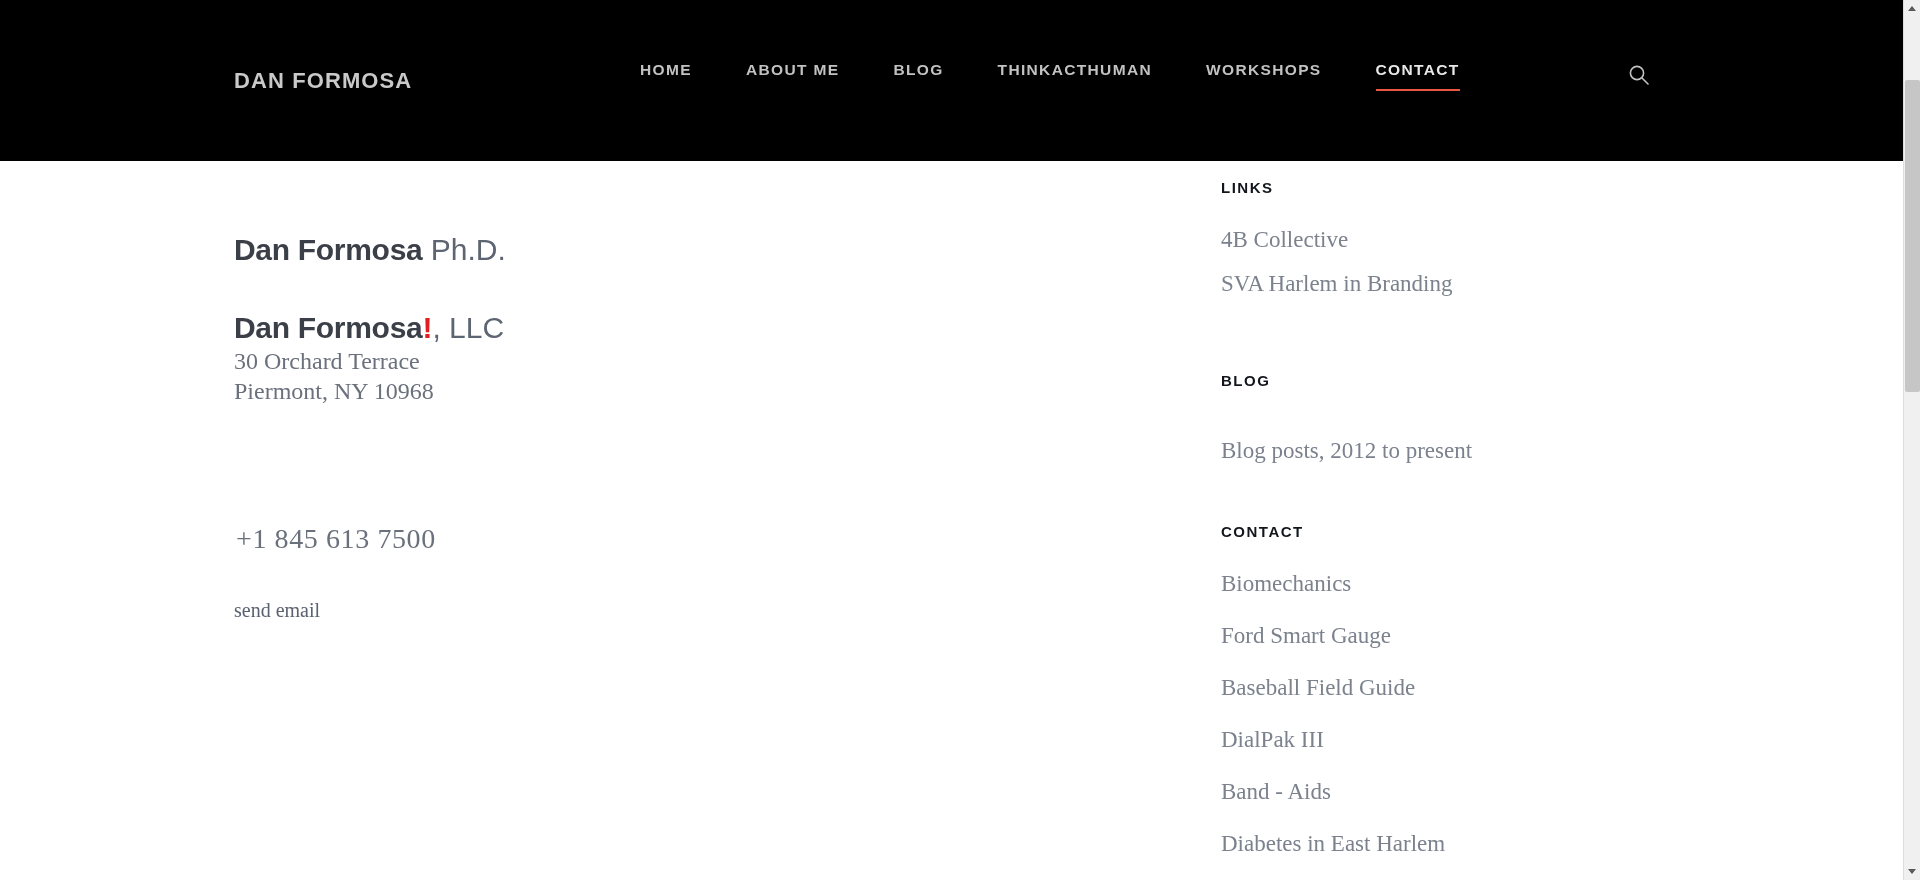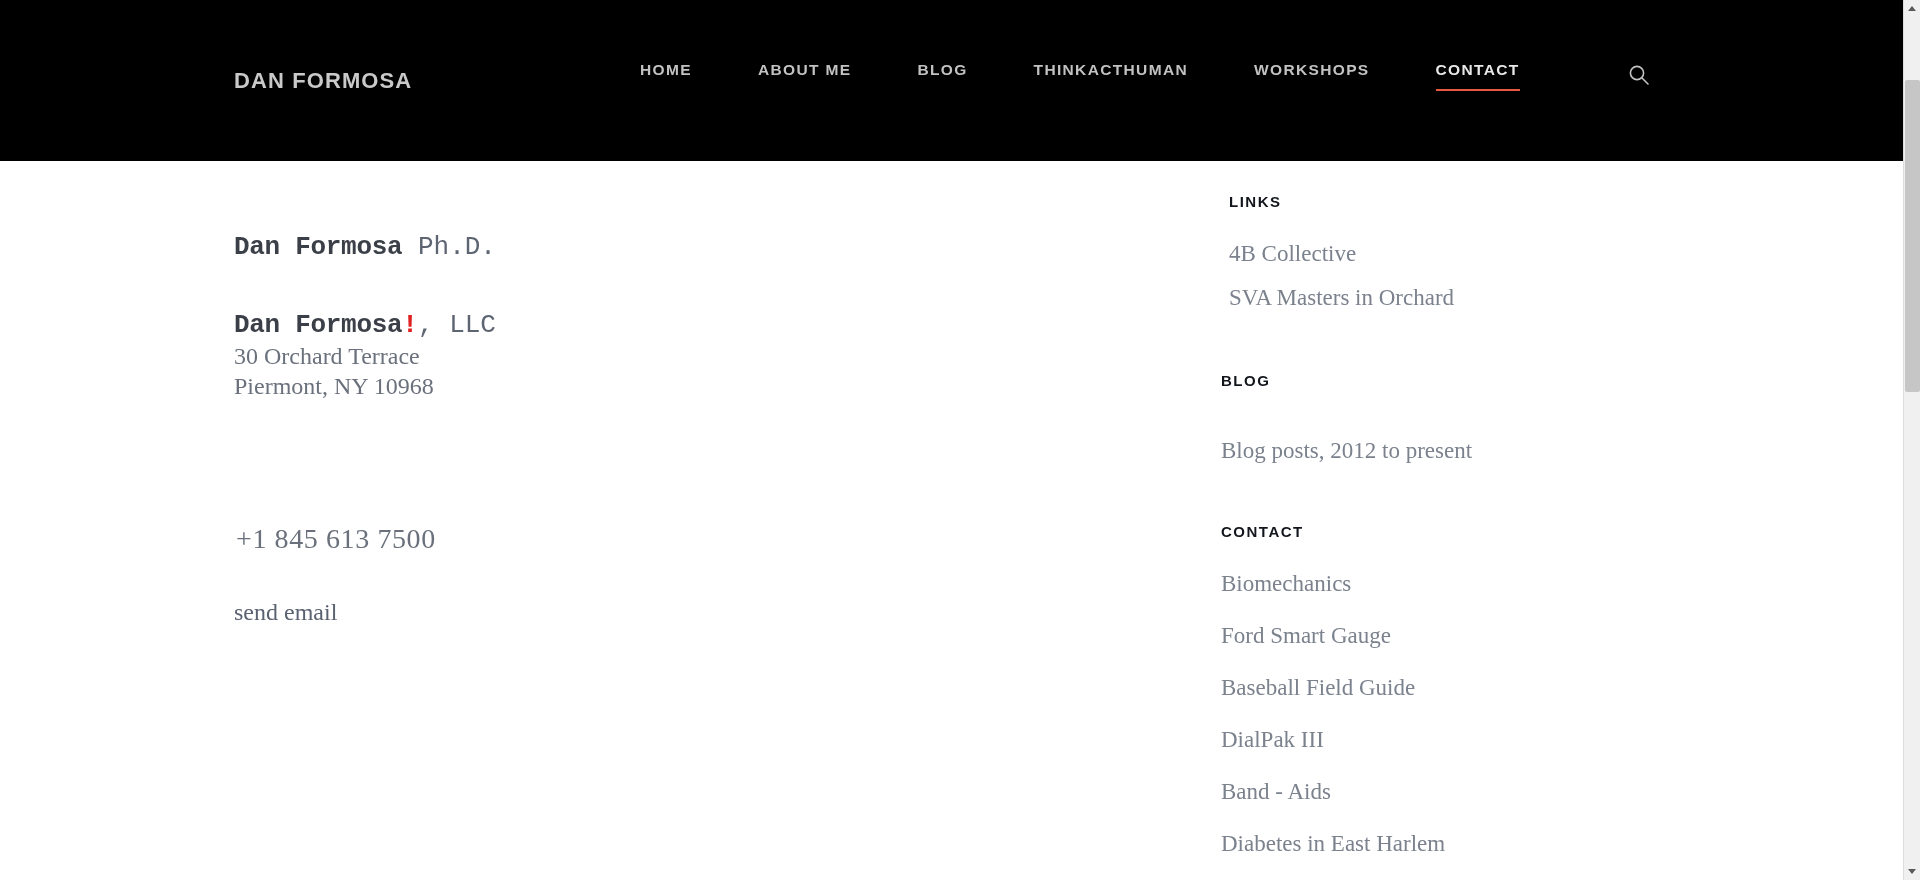--- a/index.html
+++ b/index.html
@@ -53,21 +53,21 @@
     white-space: nowrap;
     cursor: pointer;
   }
 
   #main-nav {
     position: absolute;
     left: 615px;
     top: 60px;
     display: flex;
     align-items: flex-start;
-    gap: 16px;
+    gap: 4px;
   }
 
   .nav-item {
     position: relative;
     font-family: "Liberation Sans", sans-serif;
     font-weight: 700;
     font-size: 15.5px;
     letter-spacing: 1.35px;
     color: #c2c2c2;
     white-space: nowrap;
@@ -106,22 +106,22 @@
 
   
   #contact-column {
     position: absolute;
     left: 234px;
     top: 0;
     width: 700px;
   }
 
   .lead-line {
-    font-family: Liberation Mono, monospace;
-    font-size: 26px;
+    font-family: Liberation Sans, sans-serif;
+    font-size: 30px;
     line-height: 1.28;
     color: #5d6472;
     white-space: nowrap;
   }
   .lead-line .strong {
     font-weight: 700;
     color: #3b3f47;
     letter-spacing: -0.3px;
   }
   .lead-line .bang { color: #e02020; font-weight: 700; }
@@ -144,21 +144,21 @@
     color: #6b717c;
     letter-spacing: 0.6px;
     white-space: nowrap;
     cursor: pointer;
   }
   #email-link {
     position: absolute;
     left: 0;
     top: 438px;
     font-family: "Liberation Serif", serif;
-    font-size: 24px;
+    font-size: 20px;
     color: #5a6170;
     white-space: nowrap;
     cursor: pointer;
     text-decoration: none;
   }
 
   
   #sidebar {
     position: absolute;
     left: 1221px;
@@ -181,21 +181,21 @@
     display: block;
     font-family: "Liberation Serif", serif;
     font-size: 23px;
     color: #7b828d;
     white-space: nowrap;
     text-decoration: none;
     cursor: pointer;
     line-height: 1.0;
   }
 
-  #sec-links          { position: absolute; left: 0; top: 32px; margin-left: 8px; }
+  #sec-links          { position: absolute; left: 0; top: 18px; }
   #sec-links .sidebar-link:nth-of-type(1) { margin-top: 32px; }
   #sec-links .sidebar-link:nth-of-type(2) { margin-top: 21px; }
 
   #sec-blog           { position: absolute; left: 0; top: 211px; }
   #sec-blog .sidebar-link { margin-top: 50px; }
 
   #sec-stories        { position: absolute; left: 0; top: 362px; }
   #sec-stories .sidebar-link { margin-top: 32px; }
   #sec-stories .sidebar-link + .sidebar-link { margin-top: 29px; }
 
@@ -312,21 +312,21 @@
 
         <a id="email-link" href="#">send email</a>
 
       </section>
 
       <aside id="sidebar">
 
         <div class="sidebar-section" id="sec-links">
           <div class="sidebar-heading">LINKS</div>
           <a class="sidebar-link" href="#">4B Collective</a>
-          <a class="sidebar-link" href="#">SVA Masters in Orchard</a>
+          <a class="sidebar-link" href="#">SVA Harlem in Branding</a>
         </div>
 
         <div class="sidebar-section" id="sec-blog">
           <div class="sidebar-heading">BLOG</div>
           <a class="sidebar-link" href="#">Blog posts, 2012 to present</a>
         </div>
 
         <div class="sidebar-section" id="sec-stories">
           <div class="sidebar-heading">CONTACT</div>
           <a class="sidebar-link" href="#">Biomechanics</a>

